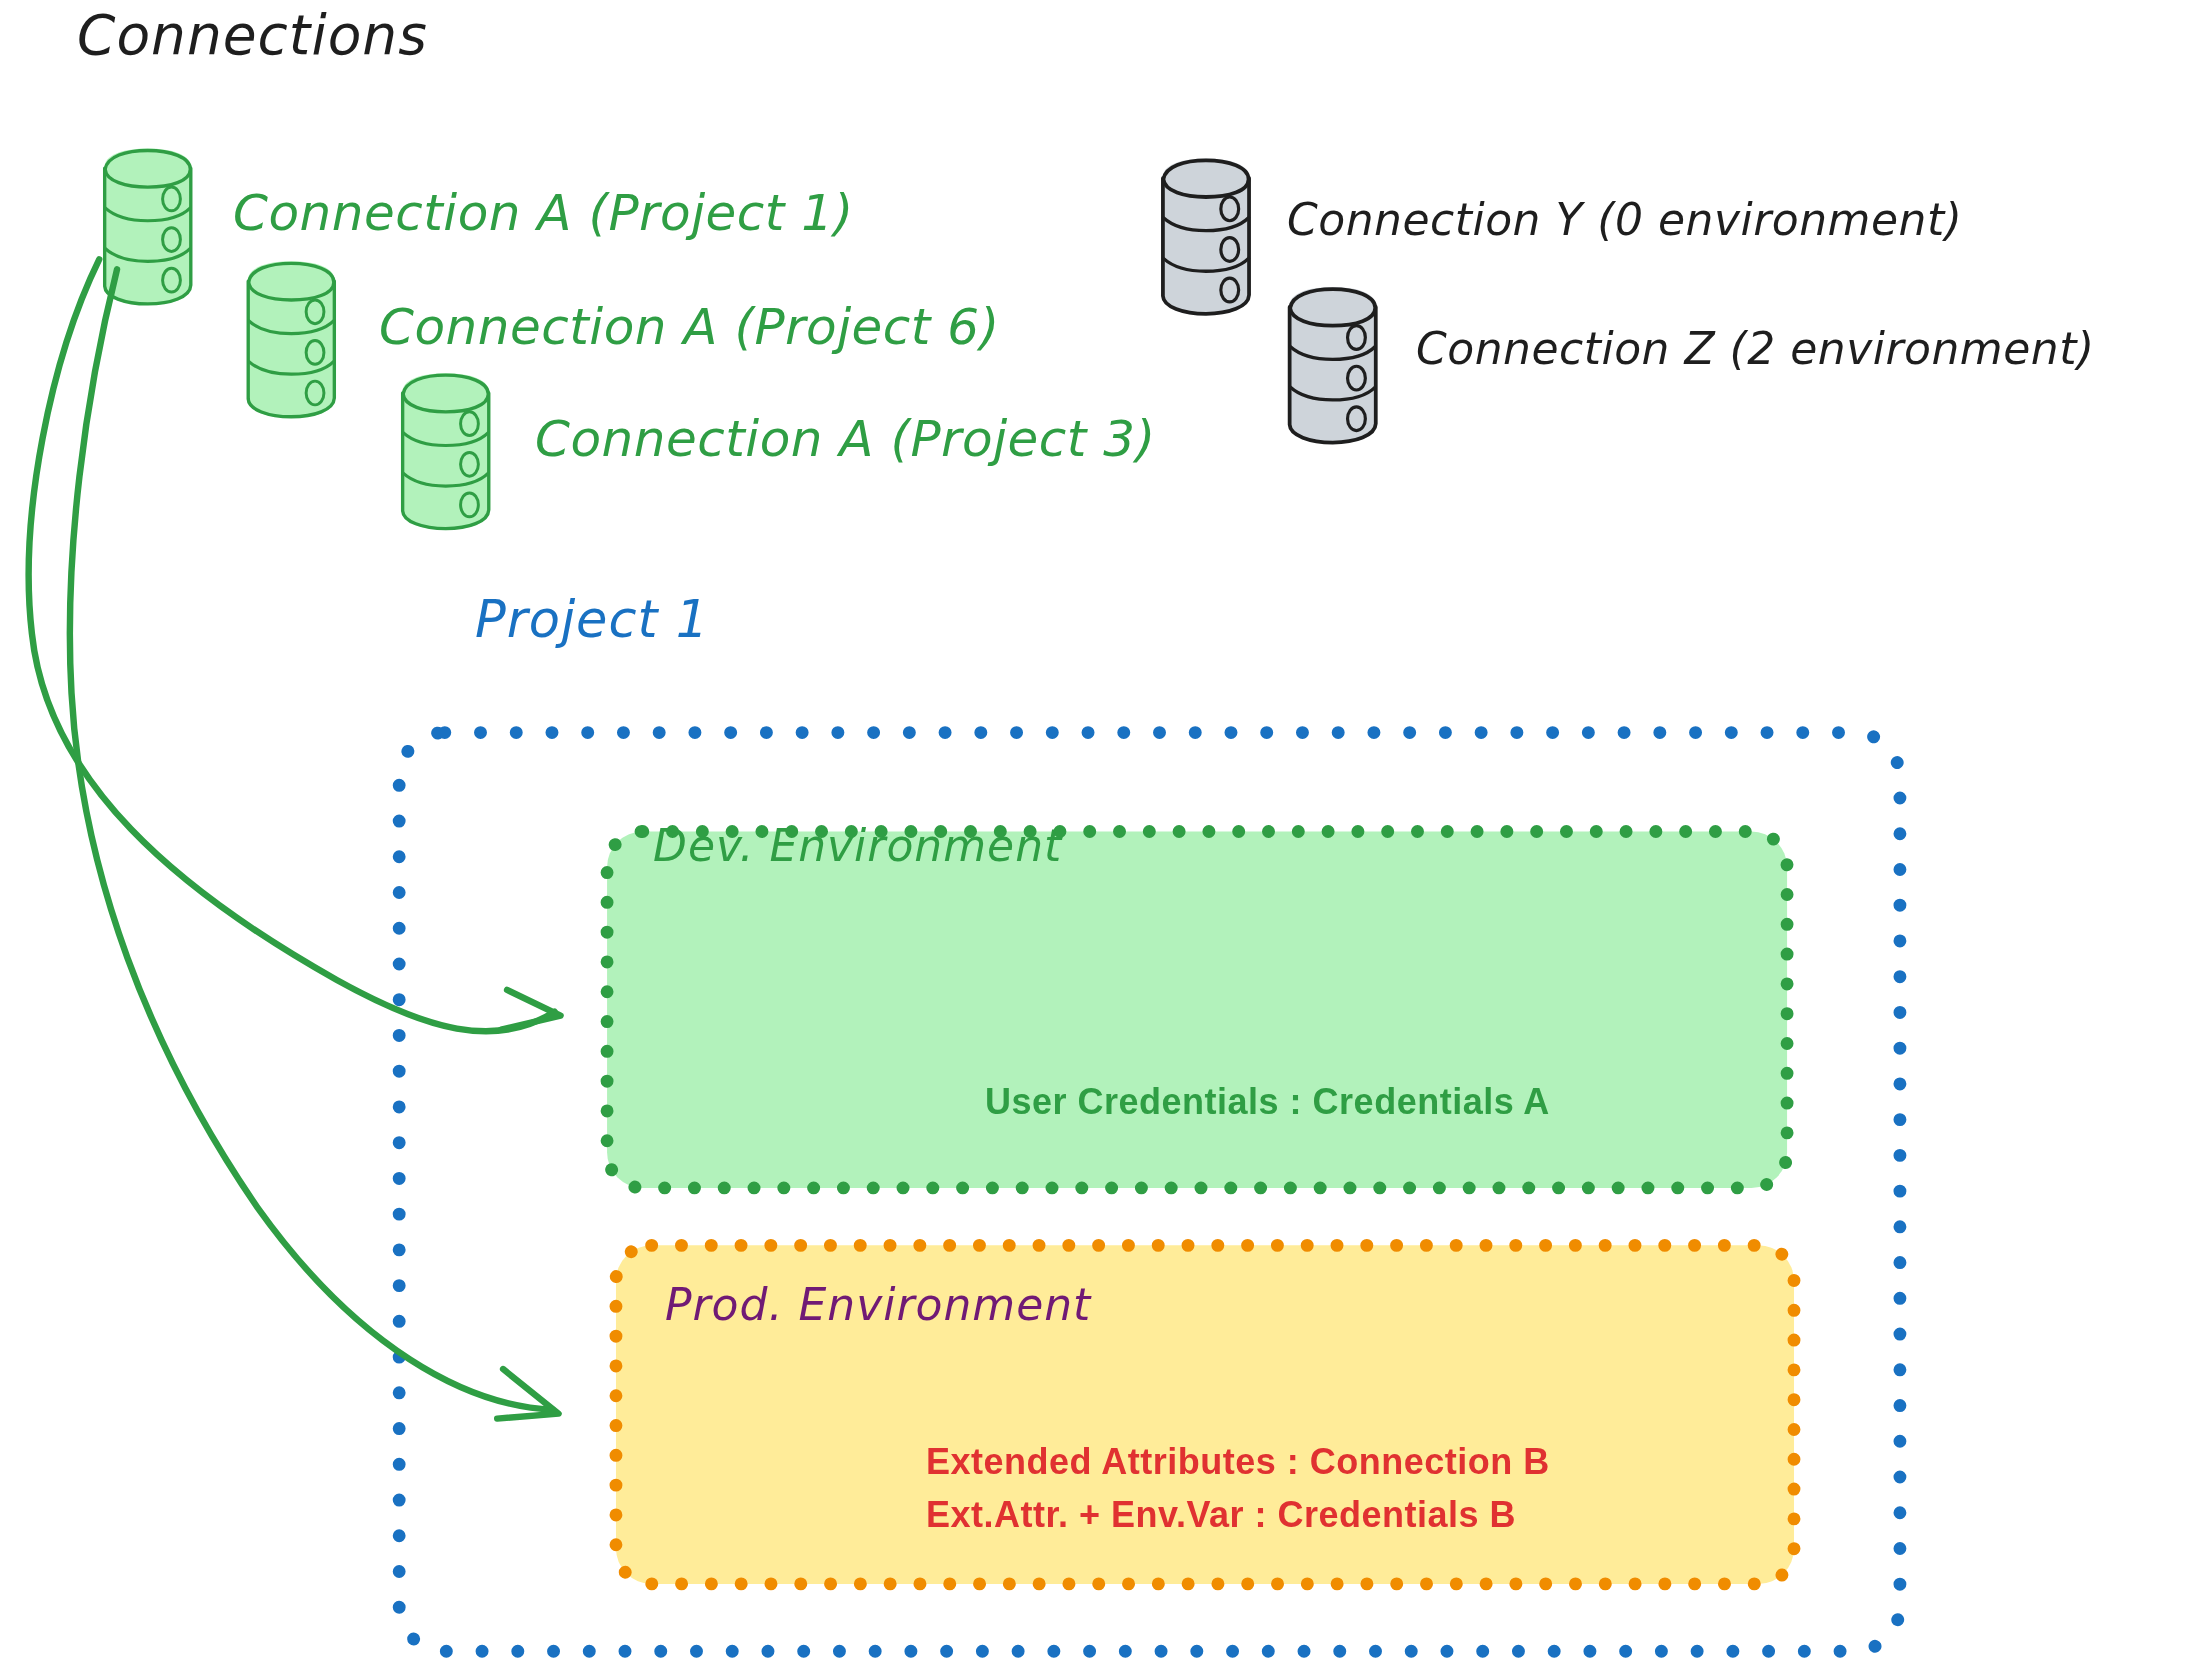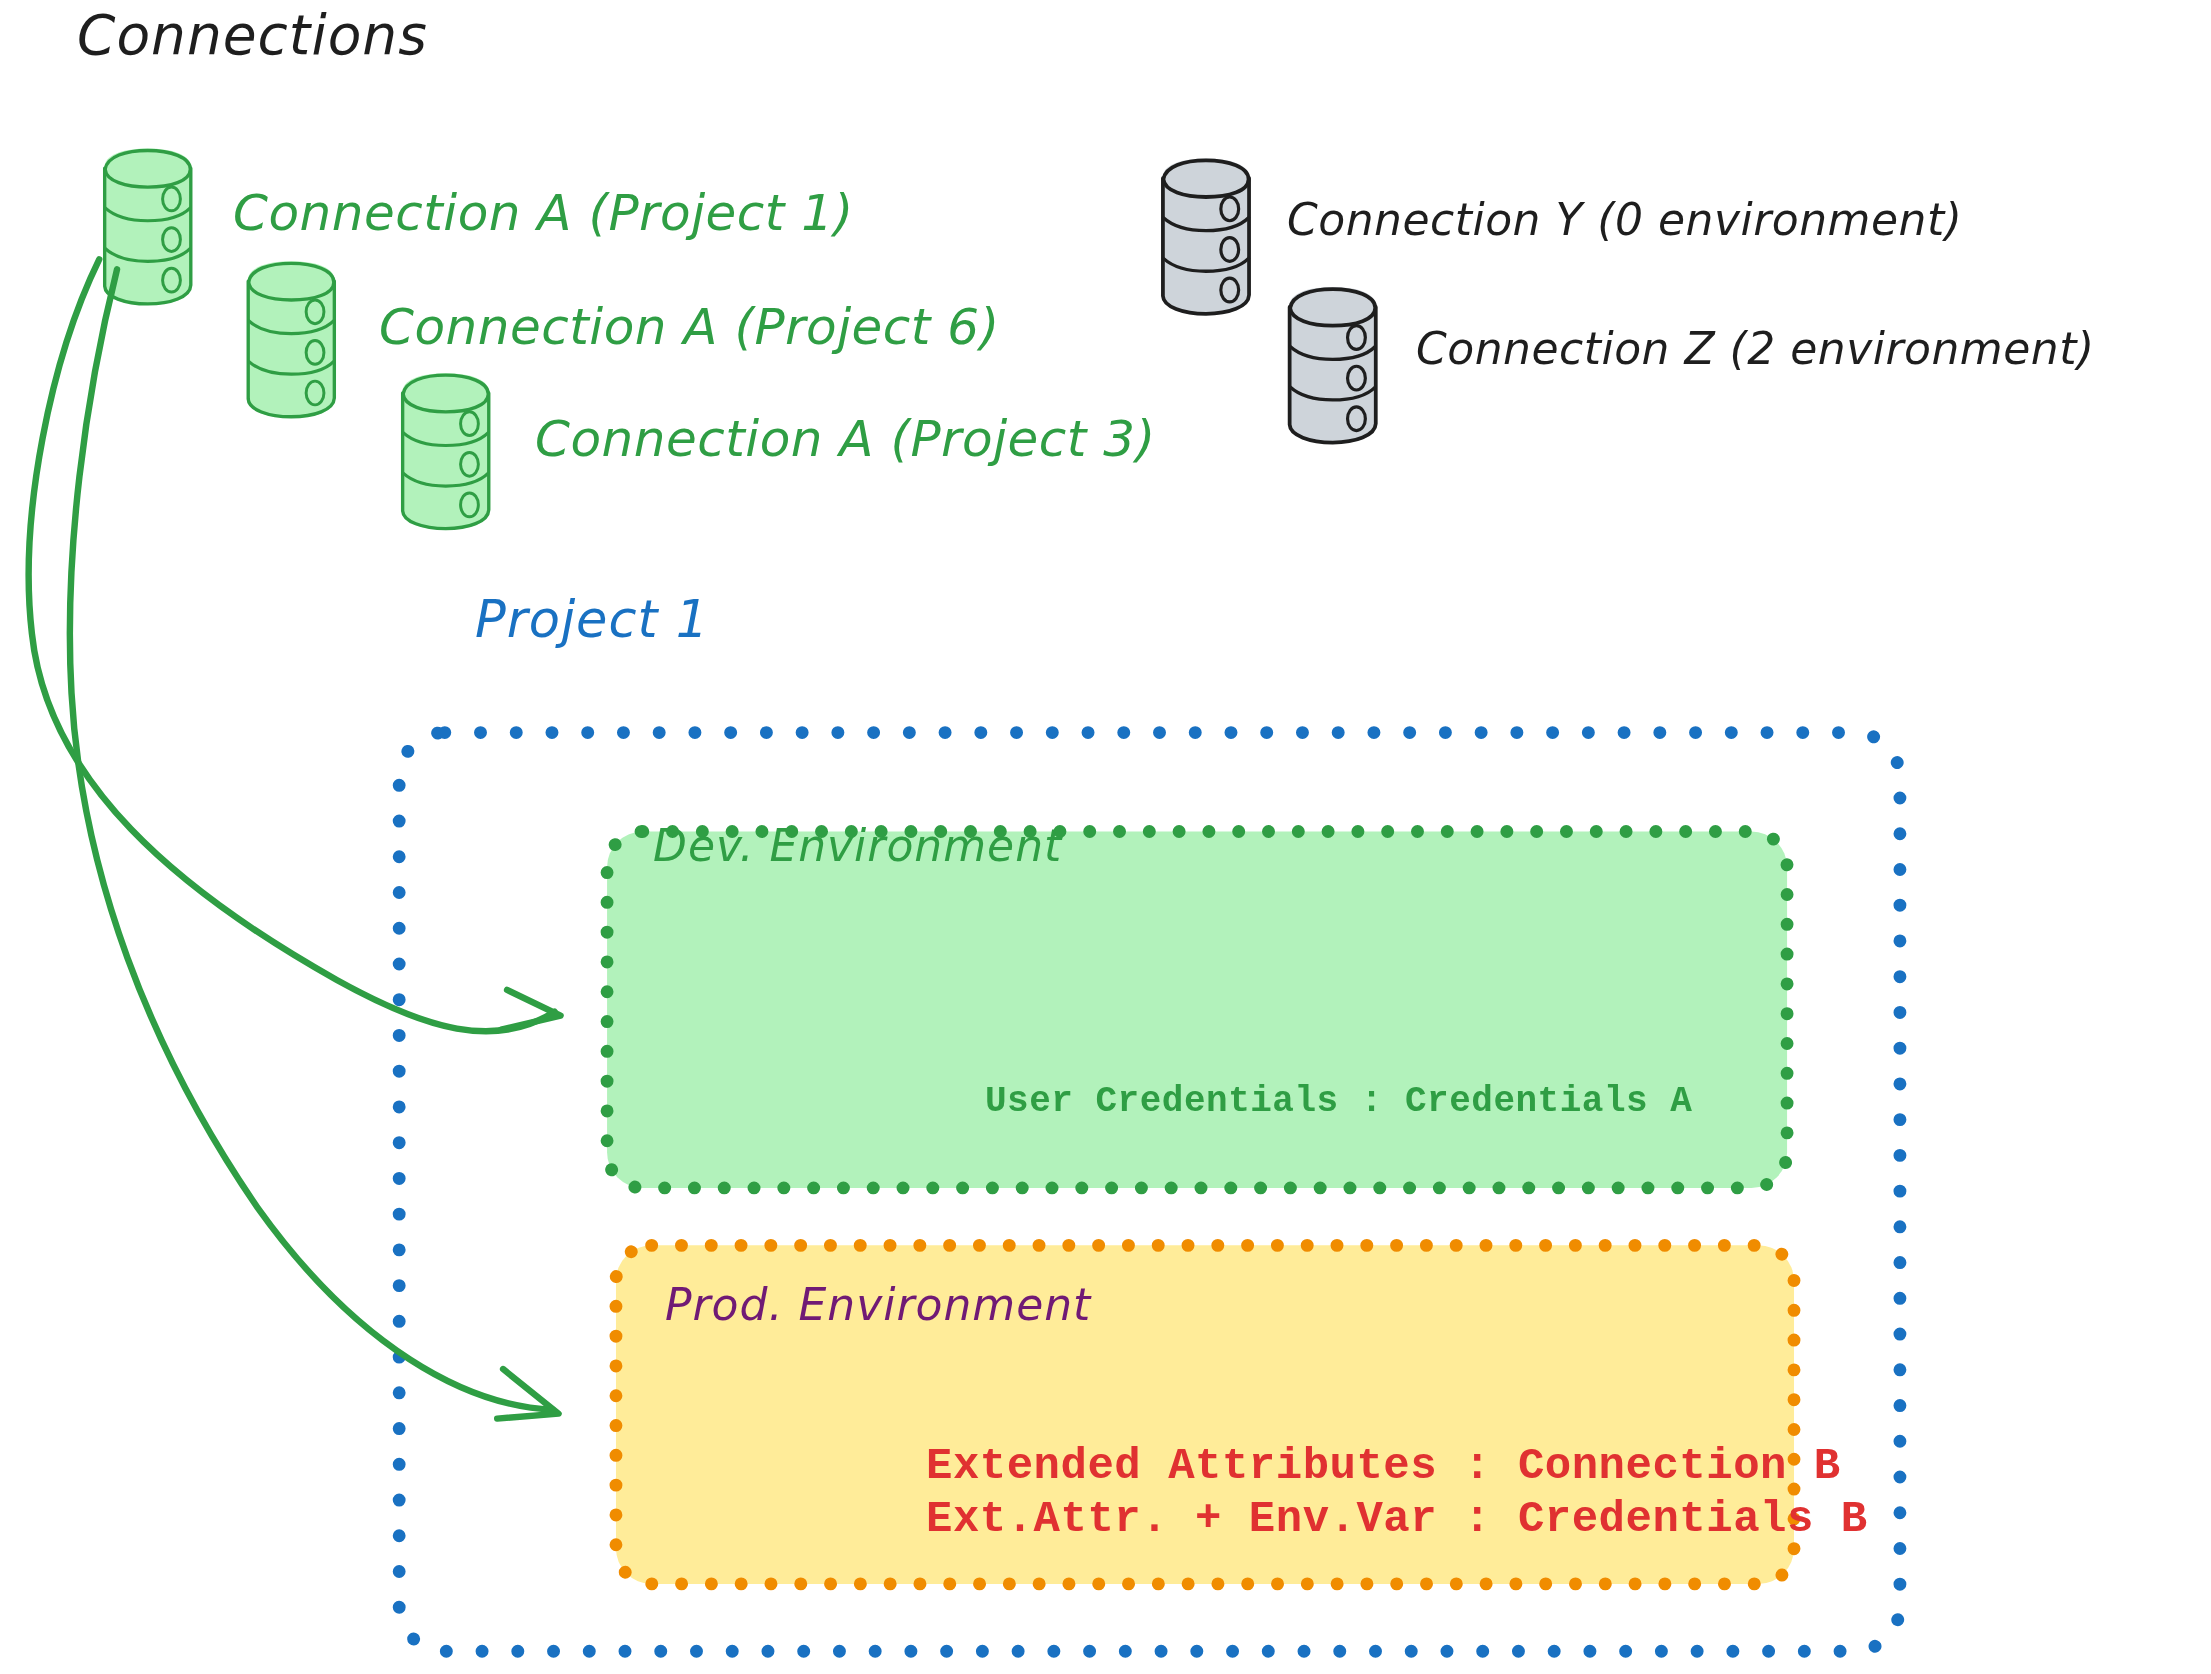--- a/index.html
+++ b/index.html
@@ -31,21 +31,21 @@
     position: absolute;
     white-space: pre;
     line-height: 1.0;
   }
   .hand {
     font-family: "DejaVu Sans", sans-serif;
     font-style: italic;
     font-weight: 400;
   }
   .mono {
-    font-family: Liberation Mono, monospace;
+    font-family: Liberation Sans, sans-serif;
     font-weight: 700;
   }
   .title-connections {
     left: 77px;
     top: 8px;
     font-size: 55px;
     color: #1e1e1e;
     letter-spacing: 1px;
   }
   .conn-label {
@@ -79,21 +79,21 @@
     font-size: 44px;
     color: #701a75;
     letter-spacing: 1px;
   }
   .mono-green {
     font-size: 36px;
     color: #2f9e44;
     letter-spacing: 0.5px;
   }
   .mono-red {
-    font-size: 44px;
+    font-size: 36px;
     color: #e03131;
     letter-spacing: 0.5px;
   }
 </style>
 </head>
 <body>
 
 <div id="canvas">
 
   <svg class="layer" viewBox="0 0 2234 1691" width="2212" height="1674" xmlns="http://www.w3.org/2000/svg">

